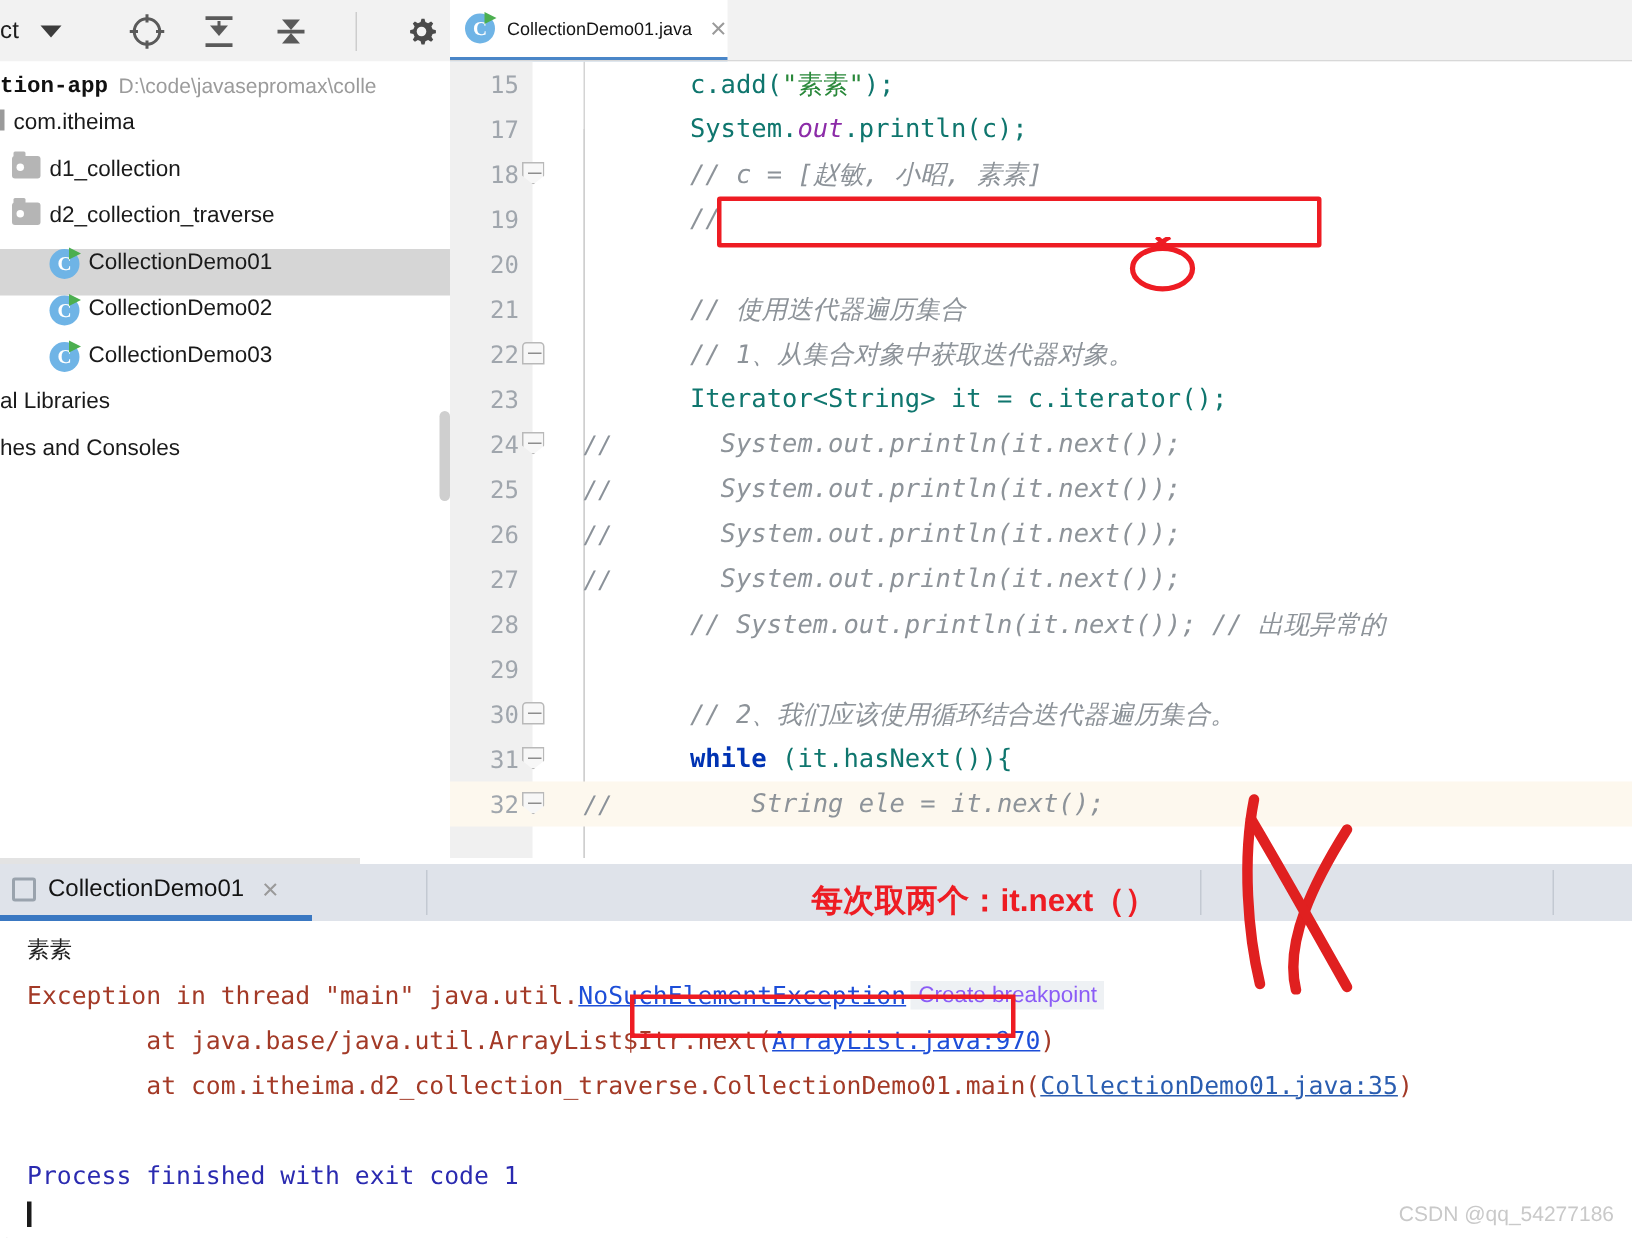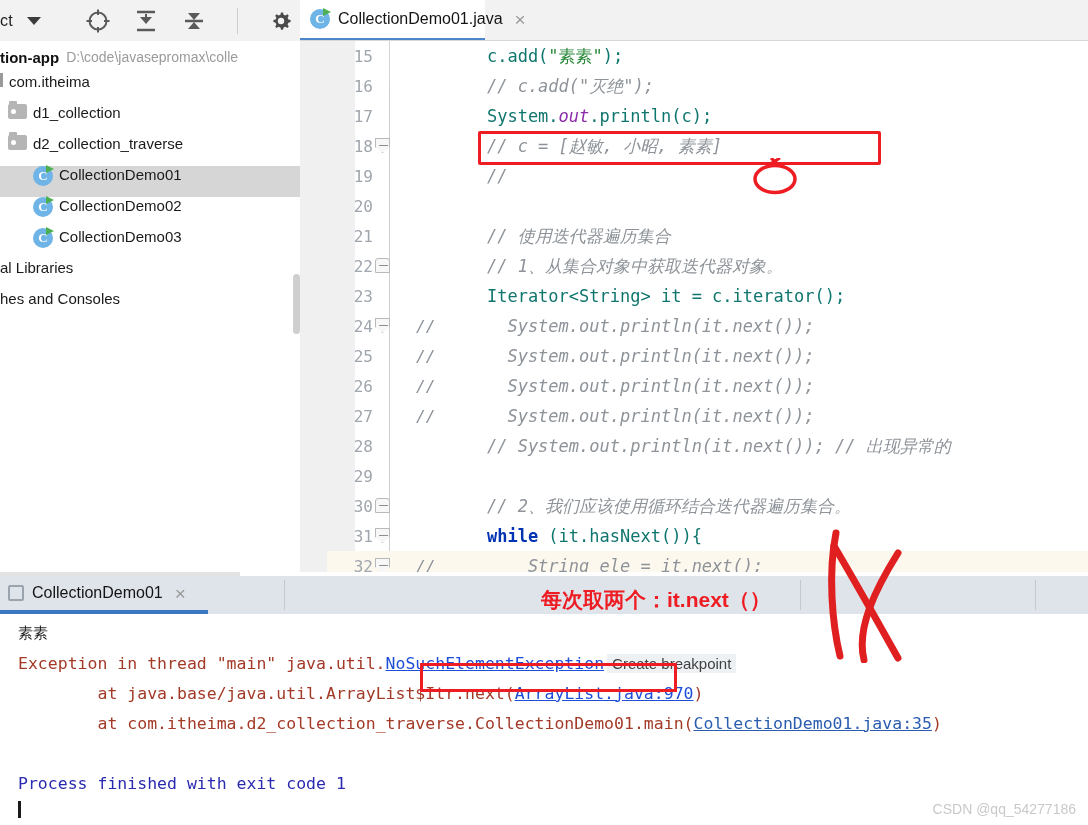--- a/index.html
+++ b/index.html
@@ -31,21 +31,21 @@
 
   
   #project-panel {
     position:absolute; left:0; top:41px; width:300px; height:535px;
     background:#ffffff; overflow:hidden;
   }
   #proj-header {
     height:32px; display:flex; align-items:center; gap:7px;
     padding-left:0px; white-space:nowrap;
   }
-  #proj-header .pname { font-size:15px; font-weight:bold; color:#111; }
+  #proj-header .pname { font-size:15px; font-weight:bold; color:#111;font-family:Liberation Mono, monospace; }
   #proj-header .ppath { font-size:14px; color:#9b9b9b; }
 
   .tree-row {
     height:31px; display:flex; align-items:flex-start; white-space:nowrap;
     font-size:15px; color:#1a1a1a; cursor:pointer;
   }
   .tree-row.selected { background:#d6d6d6; }
   .tree-label { margin-left:6px; }
 
   .ico-folder {
@@ -69,30 +69,29 @@
 
   
   #editor-tabbar {
     position:absolute; left:300px; top:0; width:788px; height:41px; background:#f2f2f2;
   }
   #editor-tab {
     position:absolute; left:0px; top:0; height:41px; width:185px;
     background:#ffffff; display:flex; align-items:center; padding:0 10px; gap:8px;
     border-bottom:3px solid #4a86c8;
   }
-  #editor-tab .tabname { font-size:16px; color:#141414; white-space:nowrap;}
+  #editor-tab .tabname { font-size:12px; color:#141414; white-space:nowrap;}
   .tab-close {
     color:#9a9a9a; font-size:19px; line-height:1; cursor:pointer; margin-left:4px;
   }
 
   #editor {
     position:absolute; left:300px; top:41px; width:788px; height:535px;
     background:#ffffff; overflow:hidden;
     font-family:"DejaVu Sans Mono","Liberation Mono",monospace;
-    padding-left:27px;
   }
   .code-line {
     position:relative; height:30px; display:flex; align-items:center;
   }
   .code-line.current { background:#fdf8ee; }
   .gutter-num {
     width:55px; text-align:right; padding-right:9px; color:#a0a6ad;
     font-size:16px; flex:none; font-family:"DejaVu Sans Mono","Liberation Mono",monospace;
   }
   .gutter-fold {
@@ -161,21 +160,21 @@
   #console-left-rail {
     position:absolute; left:4px; top:38px; width:1px; height:211px; background:#c9c9c9;
   }
   .con-line { height:30px; display:flex; align-items:center; white-space:pre; font-size:16.5px; }
   .con-out  { color:#1f1f1f; font-family:"Liberation Sans",sans-serif; font-size:15px;}
   .con-err  { color:#a33a27; }
   .con-link { color:#1d4ed8; text-decoration:underline; }
   .con-link-blue { color:#2a5db0; text-decoration:underline; }
   .con-blue { color:#2a2ab0; }
   .con-bp {
-    color:#404040; font-family:"Liberation Sans",sans-serif; font-size:15px;
+    color:#8b5cf6; font-family:"Liberation Sans",sans-serif; font-size:15px;
     background:#eef1f4; padding:1px 5px; margin-left:3px;
   }
   .caret-console{
     display:inline-block;width:3px;height:17px;background:#1a1a1a;vertical-align:-3px;
   }
 
   
   .anno { position:absolute; pointer-events:none; }
   #anno-box-line18 {
     left:478px; top:131px; width:403px; height:34px;
@@ -321,26 +320,20 @@
   <div id="gutter-line"></div>
   <div id="fold-rail"></div>
   <div id="code-lines">
       <div class="code-line">
         <div class="gutter-num">15</div>
         <div class="gutter-fold"></div>
         <div class="gutter-slash"></div>
         <div class="code-text"><span class="tok-plain">    c.add(</span><span class="tok-str">"素素"</span><span class="tok-plain">);</span></div>
       </div>
       <div class="code-line">
-        <div class="gutter-num">16</div>
-        <div class="gutter-fold"></div>
-        <div class="gutter-slash"></div>
-        <div class="code-text"><span class="tok-cmt">    // c.add("灭绝");</span></div>
-      </div>
-      <div class="code-line">
         <div class="gutter-num">17</div>
         <div class="gutter-fold"></div>
         <div class="gutter-slash"></div>
         <div class="code-text"><span class="tok-plain">    System.</span><span class="tok-field">out</span><span class="tok-plain">.println(c);</span></div>
       </div>
       <div class="code-line">
         <div class="gutter-num">18</div>
         <div class="gutter-fold">
           <div class="fold-marker fold-end">
             <div class="fold-minus-box"></div>

